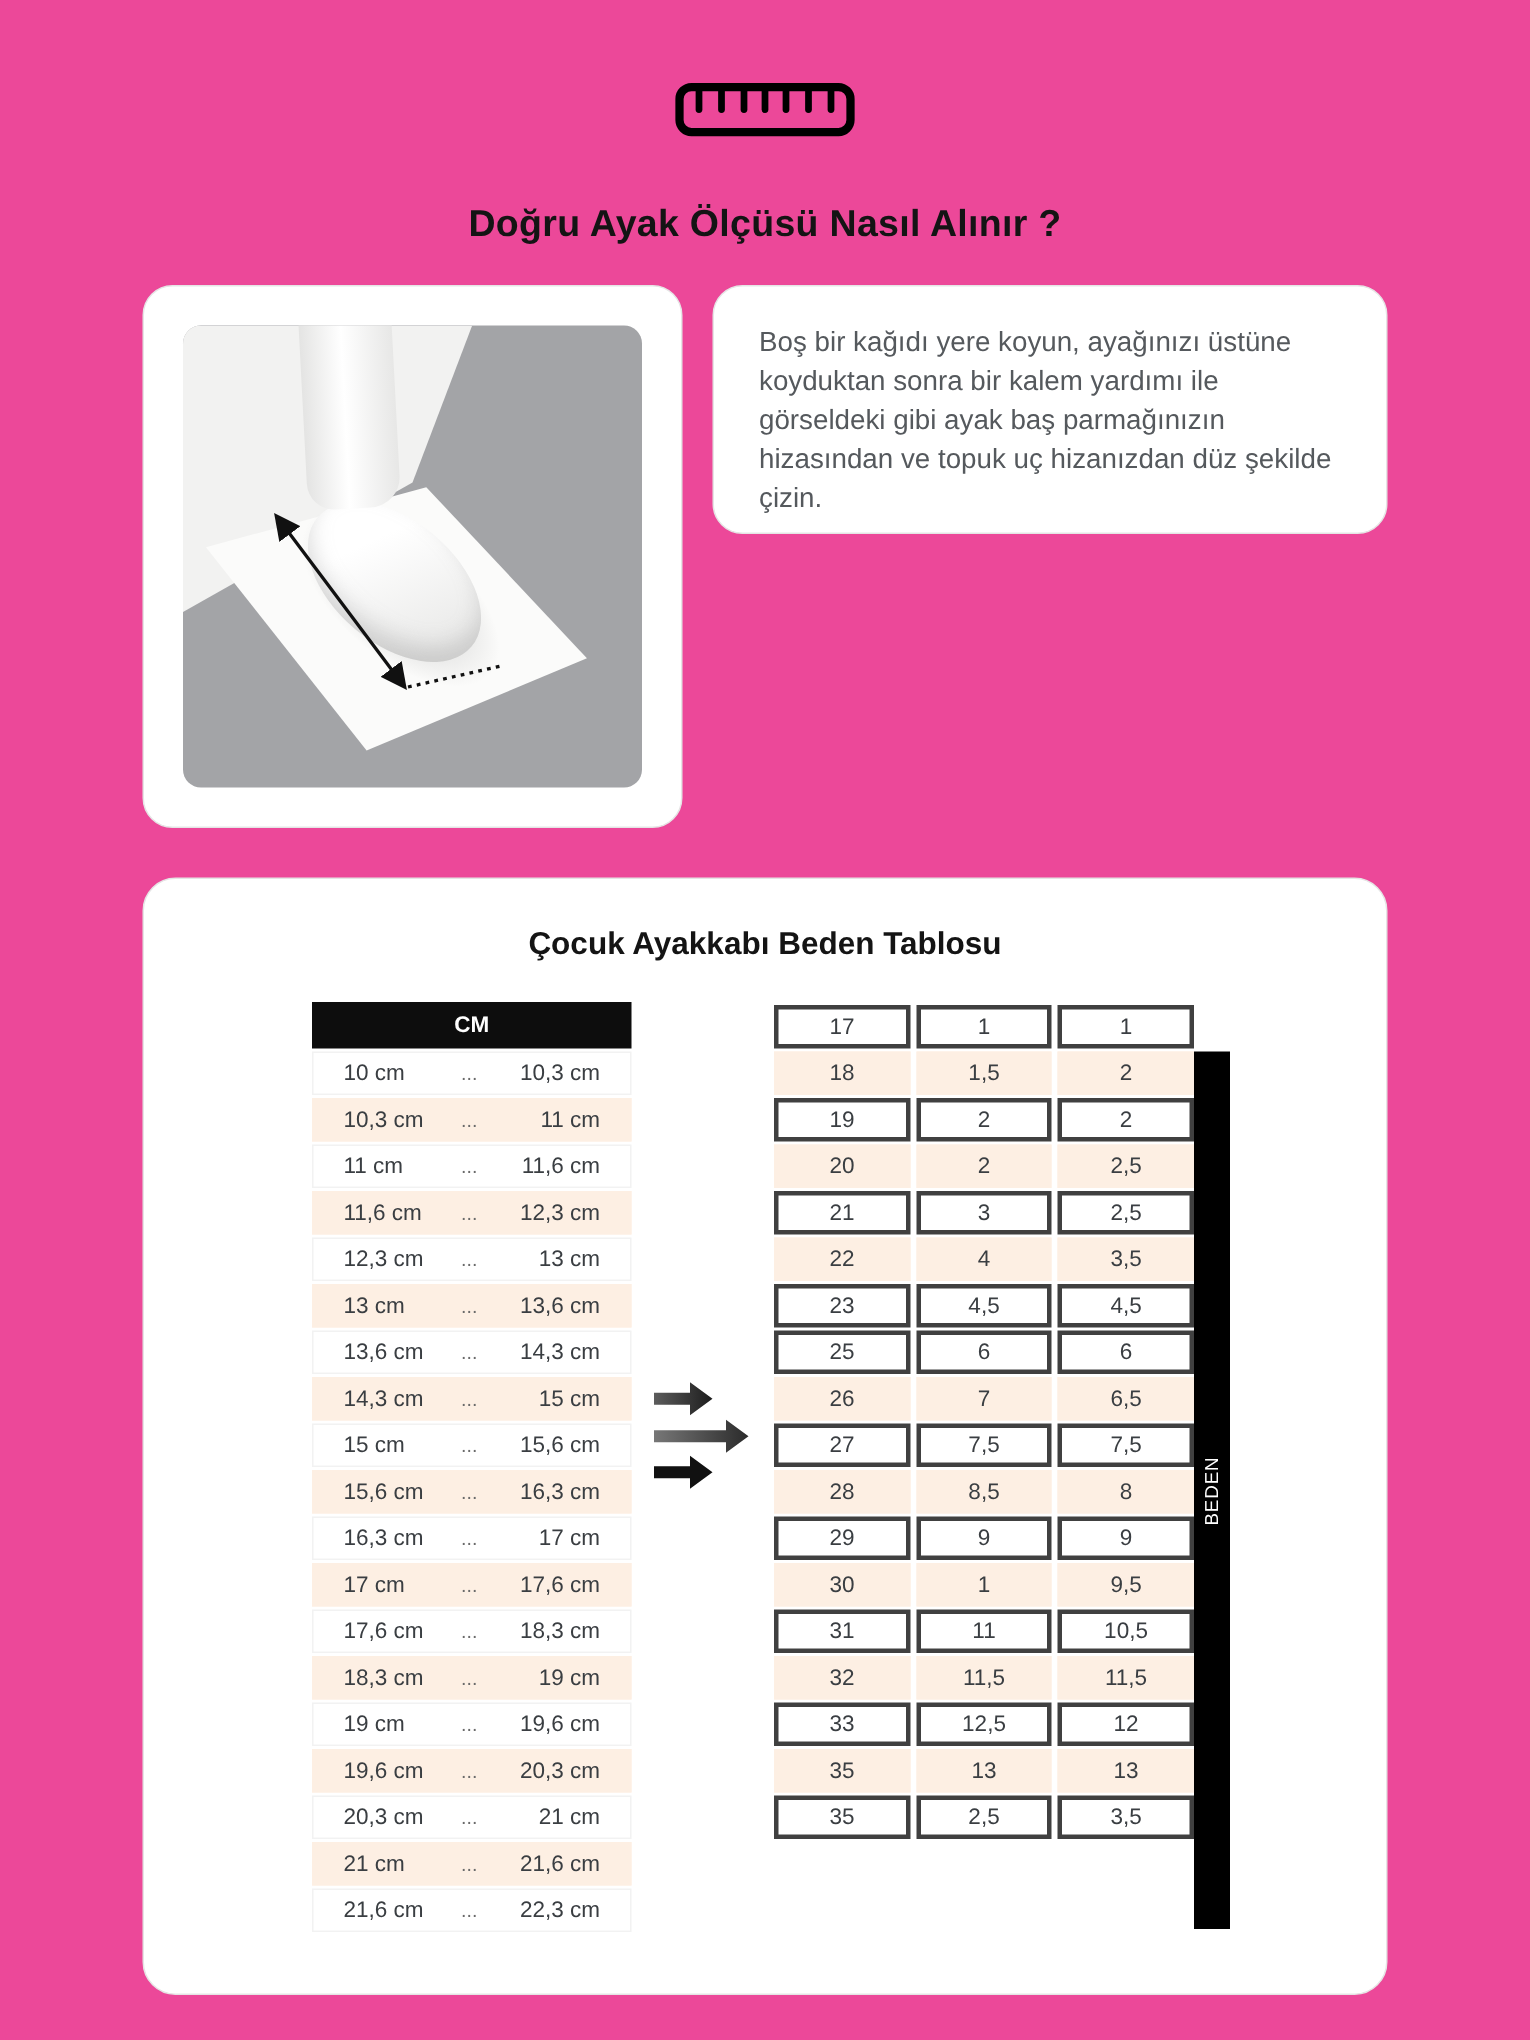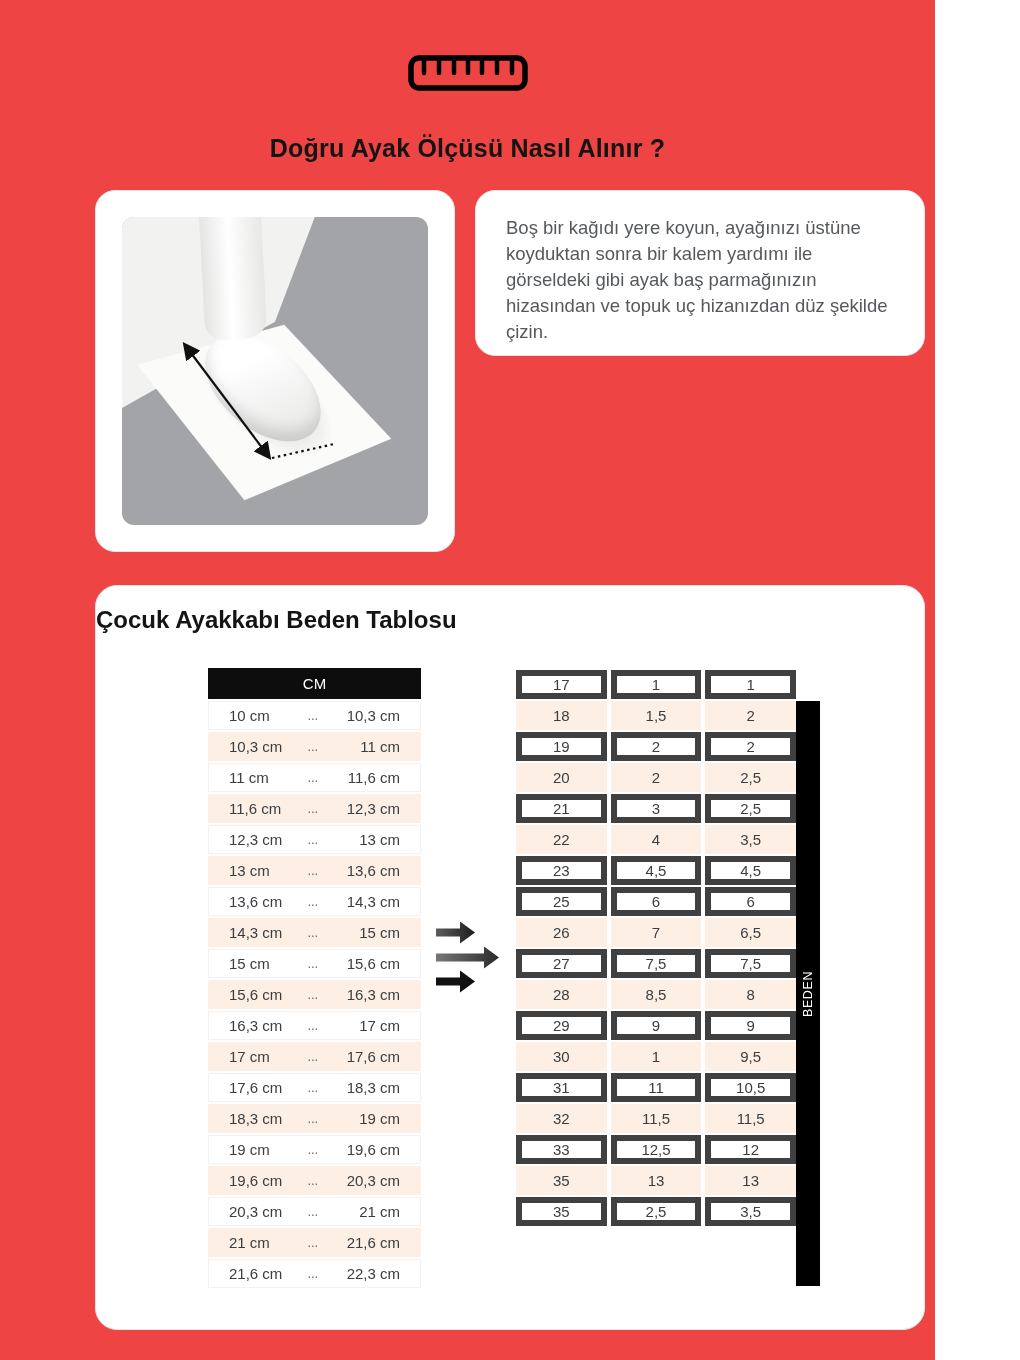--- a/index.html
+++ b/index.html
@@ -1,16 +1,16 @@
 <!DOCTYPE html>
 <html><head>
 <meta charset="utf-8">
 <style>
   html,body{margin:0;padding:0;background:#fff;}
-  .page{position:relative;width:935px;height:1360px;background:#ef4444;
+  .page{position:relative;width:1020px;height:1360px;background:#ec4899;
         font-family:"Liberation Sans",sans-serif;color:#1a1a1a;overflow:hidden;}
 
   
   .top-header{position:absolute;top:0;left:0;width:100%;text-align:center;}
   .ruler-wrap{margin-top:54px;}
   .page-title{margin:38px 0 0 0;font-size:25px;font-weight:700;color:#141414;letter-spacing:.2px;}
 
   
   .howto{position:absolute;top:190px;left:95px;width:830px;display:flex;gap:20px;}
   .photo-card{width:360px;height:362px;border:1px solid #e5e5e5;border-radius:20px;
@@ -33,41 +33,41 @@
 
   .text-col{flex:1;display:flex;flex-direction:row;gap:14px;}
   .text-card{border:1px solid #e5e5e5;border-radius:20px;box-sizing:border-box;
              padding:24px 30px;font-size:18.5px;line-height:1.4;color:#55595d;background:#fff;}
   .text-card.step1{height:166px;}
   .text-card.step2{height:182px;display:flex;align-items:center;}
 
   
   .size-card{position:absolute;top:585px;left:95px;width:830px;height:745px;
              border:1px solid #e5e5e5;border-radius:22px;box-sizing:border-box;background:#fff;}
-  .size-title{margin:20px 0 0 0;font-size:24px;font-weight:700;color:#141414;}
+  .size-title{margin:32px 0 0 0;text-align:center;font-size:21px;font-weight:700;color:#141414;}
   .tables{position:absolute;top:82px;left:0;right:0;bottom:0;}
 
   .cm-table{position:absolute;left:112px;top:0;width:213px;}
   .cm-header{height:31px;background:#0d0d0d;color:#fff;display:flex;align-items:center;
-             justify-content:center;font-size:15px;}
+             justify-content:center;font-size:15px;font-weight:bold;}
   .cm-row{height:29px;margin-top:2px;display:flex;align-items:center;font-size:15px;color:#3a3e42;
           background:#fff;border:1px solid #f2f2f2;box-sizing:border-box;padding:0 20px;gap:16px;}
   .cm-row.alt{background:#fdefe3;border-color:#fdefe3;}
   .cell-from{width:74px;text-align:left;}
   .cell-dots{flex:1;text-align:center;color:#6a6a6a;font-size:13px;}
   .cell-to{width:78px;text-align:right;}
 
   .arrows{position:absolute;left:332px;top:252px;}
 
   .intl-table{position:absolute;left:420px;top:0;width:280px;}
   .intl-header{height:31px;background:#0d0d0d;display:flex;}
   .intl-hcell{flex:1;color:#fff;display:flex;align-items:center;justify-content:center;font-size:14.5px;}
   .intl-row{display:flex;gap:4px;margin-top:2px;height:29px;}
   .intl-cell{flex:1;display:flex;align-items:center;justify-content:center;background:#fff;
-             border:6px solid #404040;box-sizing:border-box;font-size:15px;color:#3a3e42;}
+             border:3px solid #404040;box-sizing:border-box;font-size:15px;color:#3a3e42;}
   .intl-row.alt .intl-cell{background:#fdefe3;border-color:#fdefe3;}
 
   .beden-bar{position:absolute;left:700px;top:33px;width:24px;height:585px;background:#000;
              display:flex;align-items:center;justify-content:center;}
   .beden-bar span{color:#fff;font-size:12.5px;letter-spacing:.6px;white-space:nowrap;
                   transform:rotate(-90deg);}
 </style>
 </head>
 <body>
 

